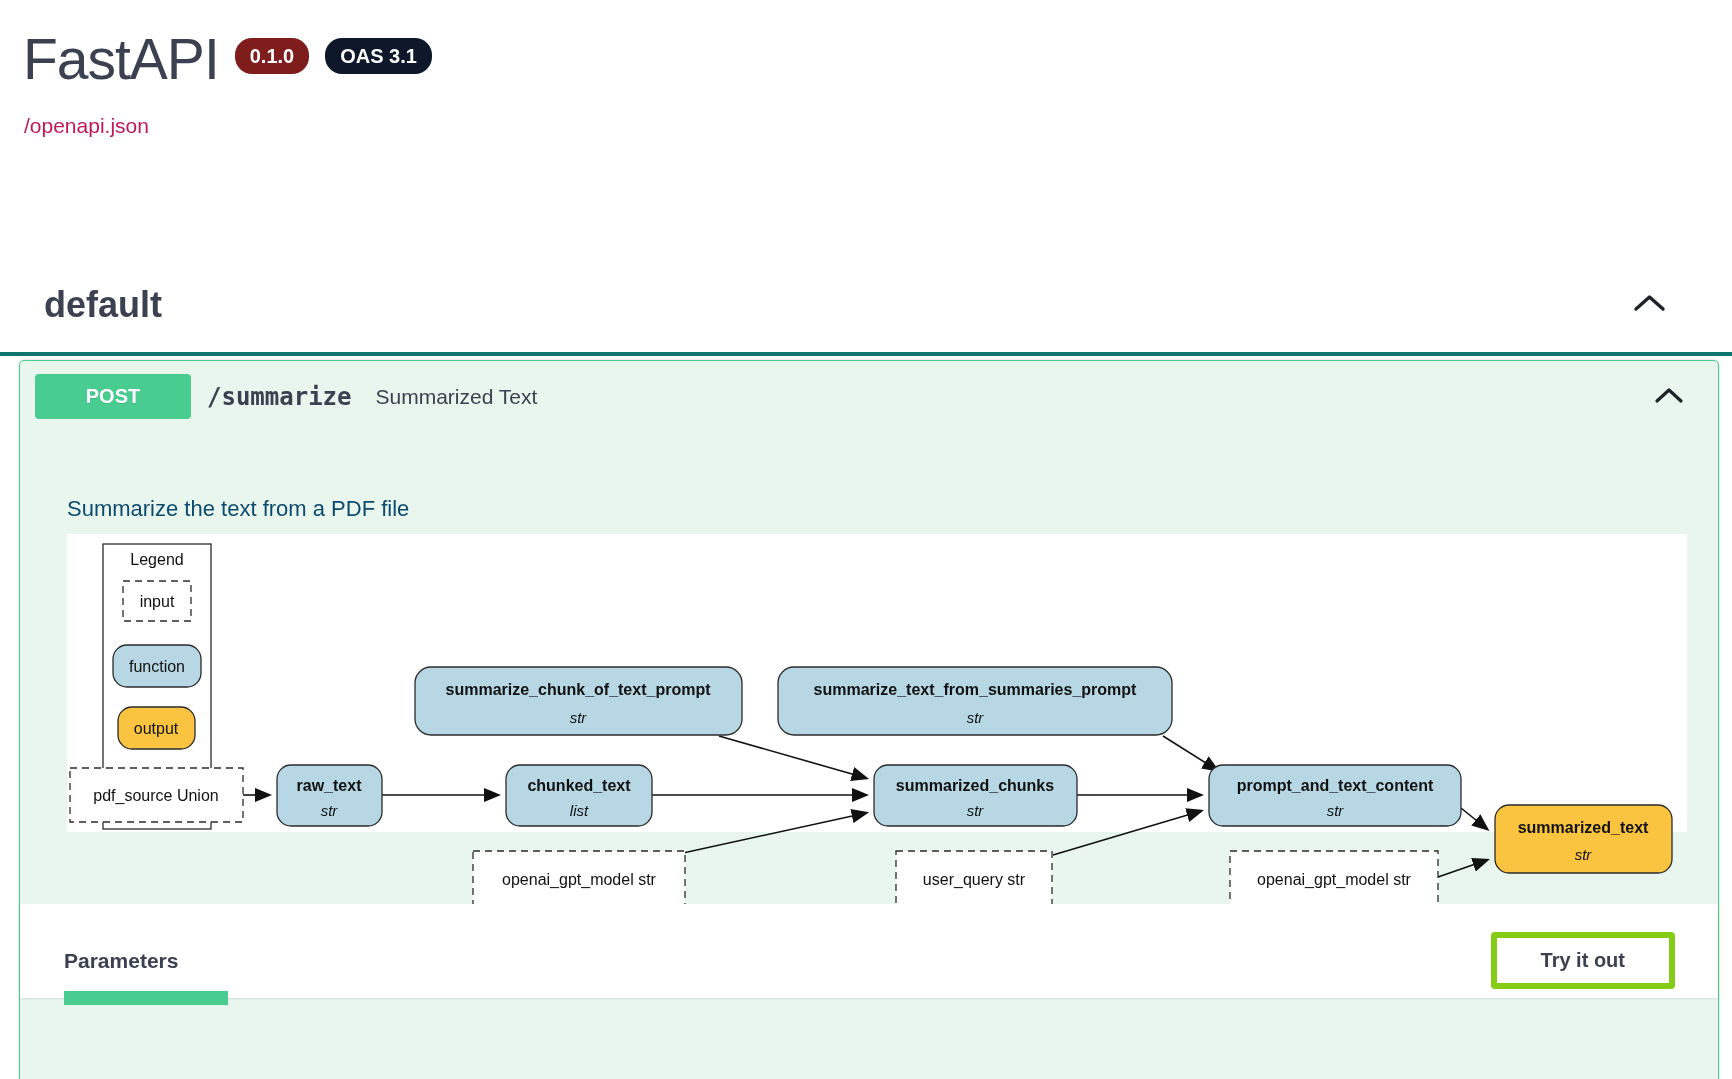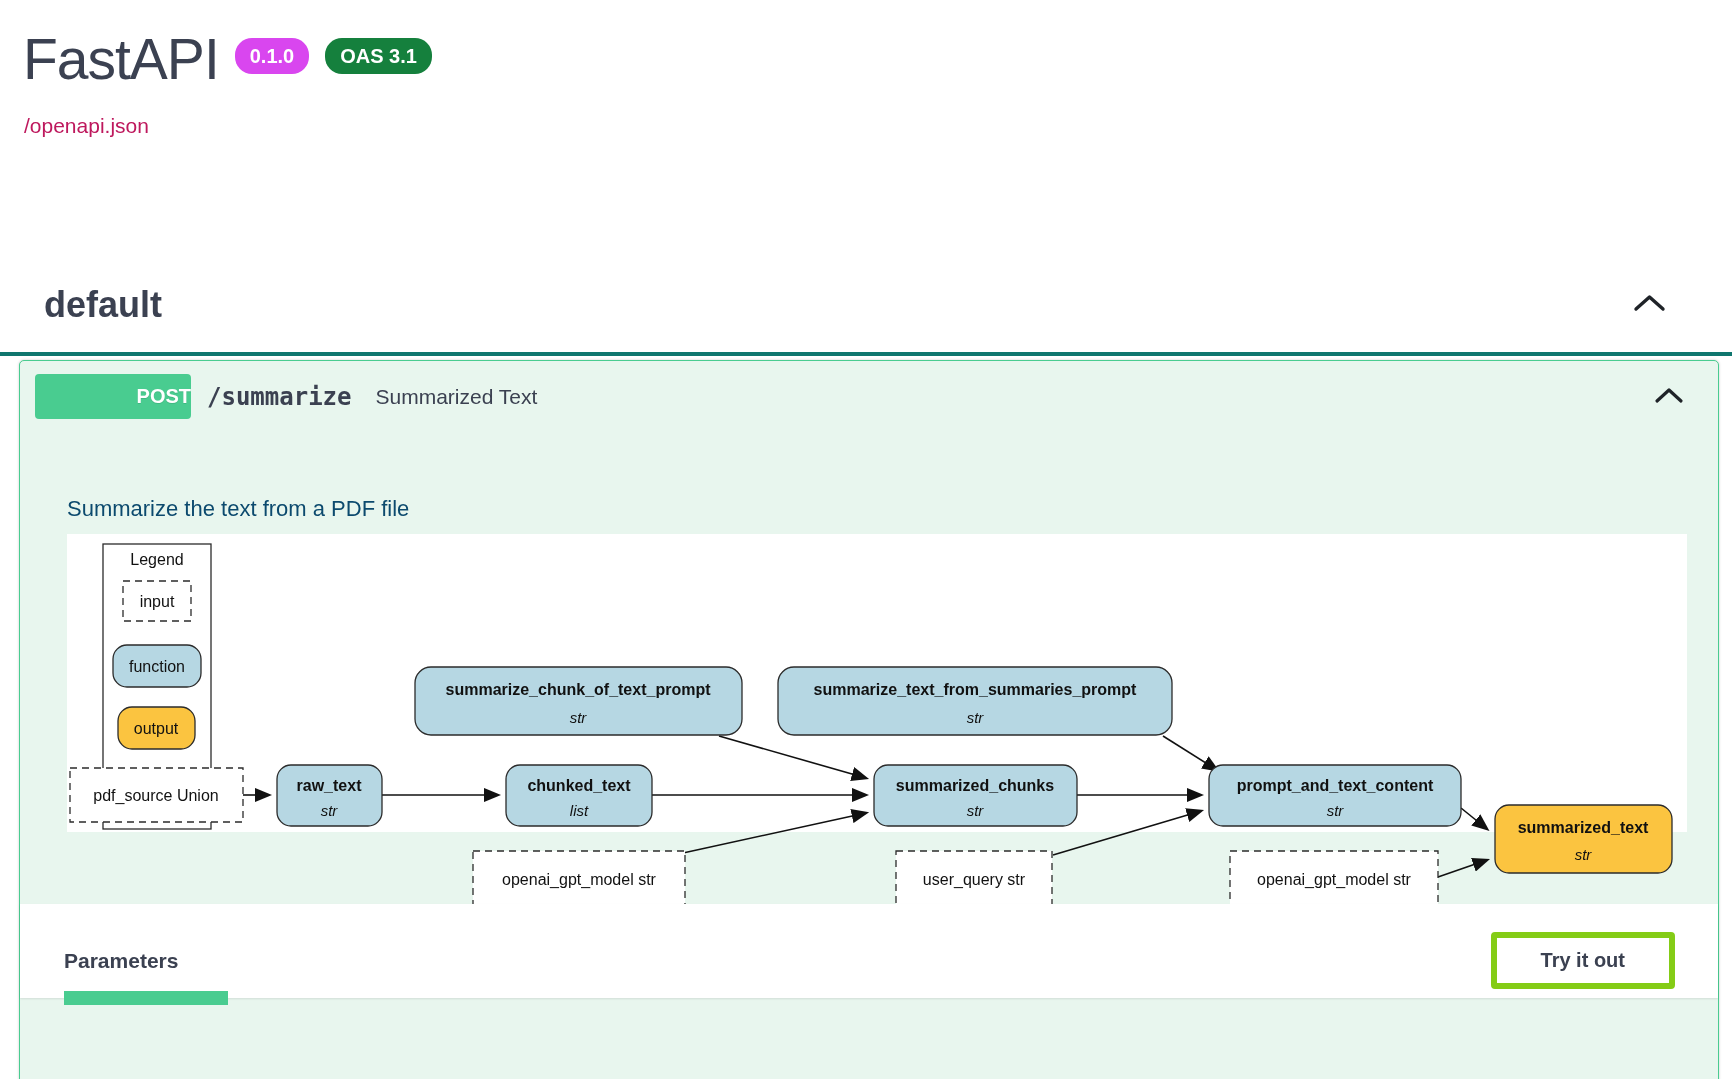--- a/index.html
+++ b/index.html
@@ -5,37 +5,37 @@
   * { margin: 0; padding: 0; box-sizing: border-box; }
   html, body { width: 1732px; height: 1079px; overflow: hidden; background: #fff;
     font-family: "Liberation Sans", "DejaVu Sans", sans-serif; color: #3b4151; }
 
   
   .info-header { padding: 30px 0 0 23px; }
   .title-row { display: flex; align-items: flex-start; }
   .api-title { font-size: 57px; font-weight: 400; color: #3b4151; line-height: 1.05; letter-spacing: -1px; text-align: right; }
   .badge { display: inline-block; margin: 8px 0 0 16px; padding: 5px 15px; border-radius: 17px;
     color: #fff; font-size: 20px; font-weight: 700; line-height: 1.3; }
-  .badge-version { background: #d946ef; }
-  .badge-oas { background: #15803d; text-align: center; }
+  .badge-version { background: #7f1d1d; }
+  .badge-oas { background: #0f172a; text-align: center; }
   .spec-link { display: inline-block; margin: 24px 0 0 1px; font-size: 21px; color: #be185d;
     text-decoration: none; cursor: pointer; }
 
   
   .tag-header { margin: 145px 0 0 0; padding: 0 62px 26px 44px; border-bottom: 4px solid #0f766e;
     display: flex; justify-content: space-between; align-items: center; cursor: pointer; }
   .tag-title { font-size: 36px; font-weight: 700; color: #3b4151; line-height: 1.2; }
   .chev-btn { background: none; border: none; cursor: pointer; padding: 4px; }
 
   
   .opblock { margin: 4px 13px 0 19px; width: 1700px; min-height: 760px;
     background: #e8f6ee; border: 1px solid #49cc90; border-radius: 5px;
     box-shadow: 0 0 3px rgba(0,0,0,.19); }
   .opblock-summary { display: flex; align-items: center; padding: 13px 30px 13px 15px; cursor: pointer; }
-  .method-badge { display: inline-block; width: 156px; text-align: right; padding: 11px 0;
+  .method-badge { display: inline-block; width: 156px; text-align: center; padding: 11px 0;
     background: #49cc90; color: #fff; font-size: 20px; font-weight: 700; border-radius: 4px;
     text-shadow: 0 1px 0 rgba(0,0,0,.1); }
   .endpoint-path { margin-left: 16px; font-family: "DejaVu Sans Mono", "Liberation Mono", monospace;
     font-weight: 700; font-size: 24px; color: #3b4151; }
   .endpoint-summary { margin-left: 24px; font-size: 21px; color: #3b4151; }
   .opblock-summary .chev-btn { margin-left: auto; }
 
   
   .op-desc { margin: 64px 0 12px 47px; font-size: 22px; color: #0c4a6e; }
   .dag-panel { margin-left: 47px; width: 1620px; height: 298px; background: #ffffff; }

